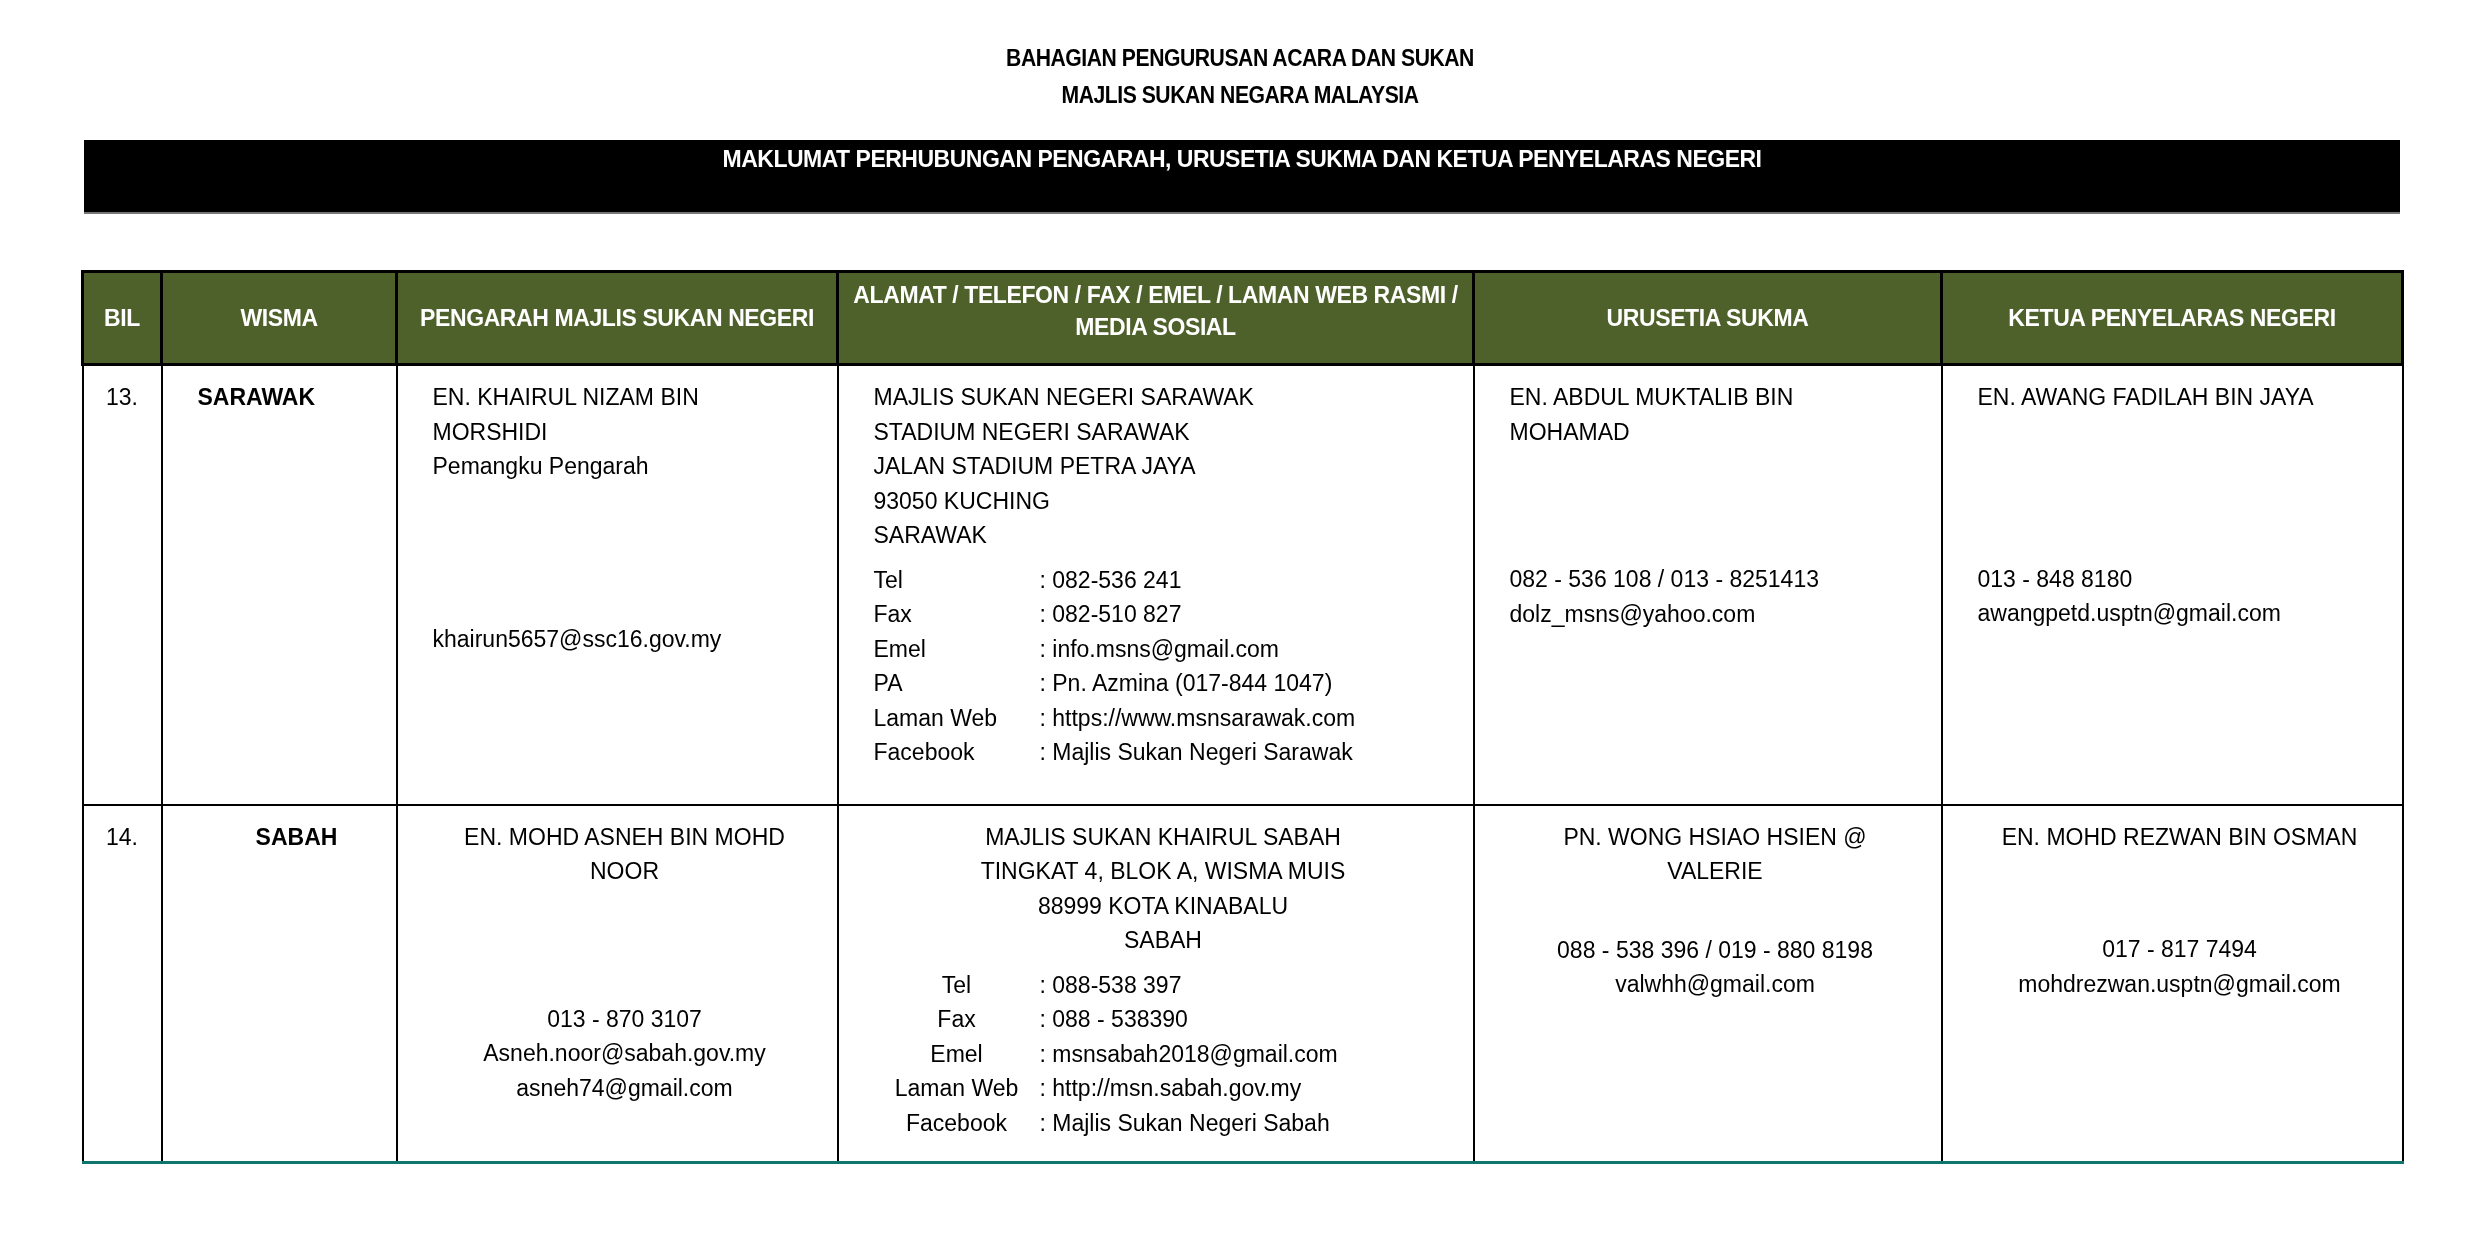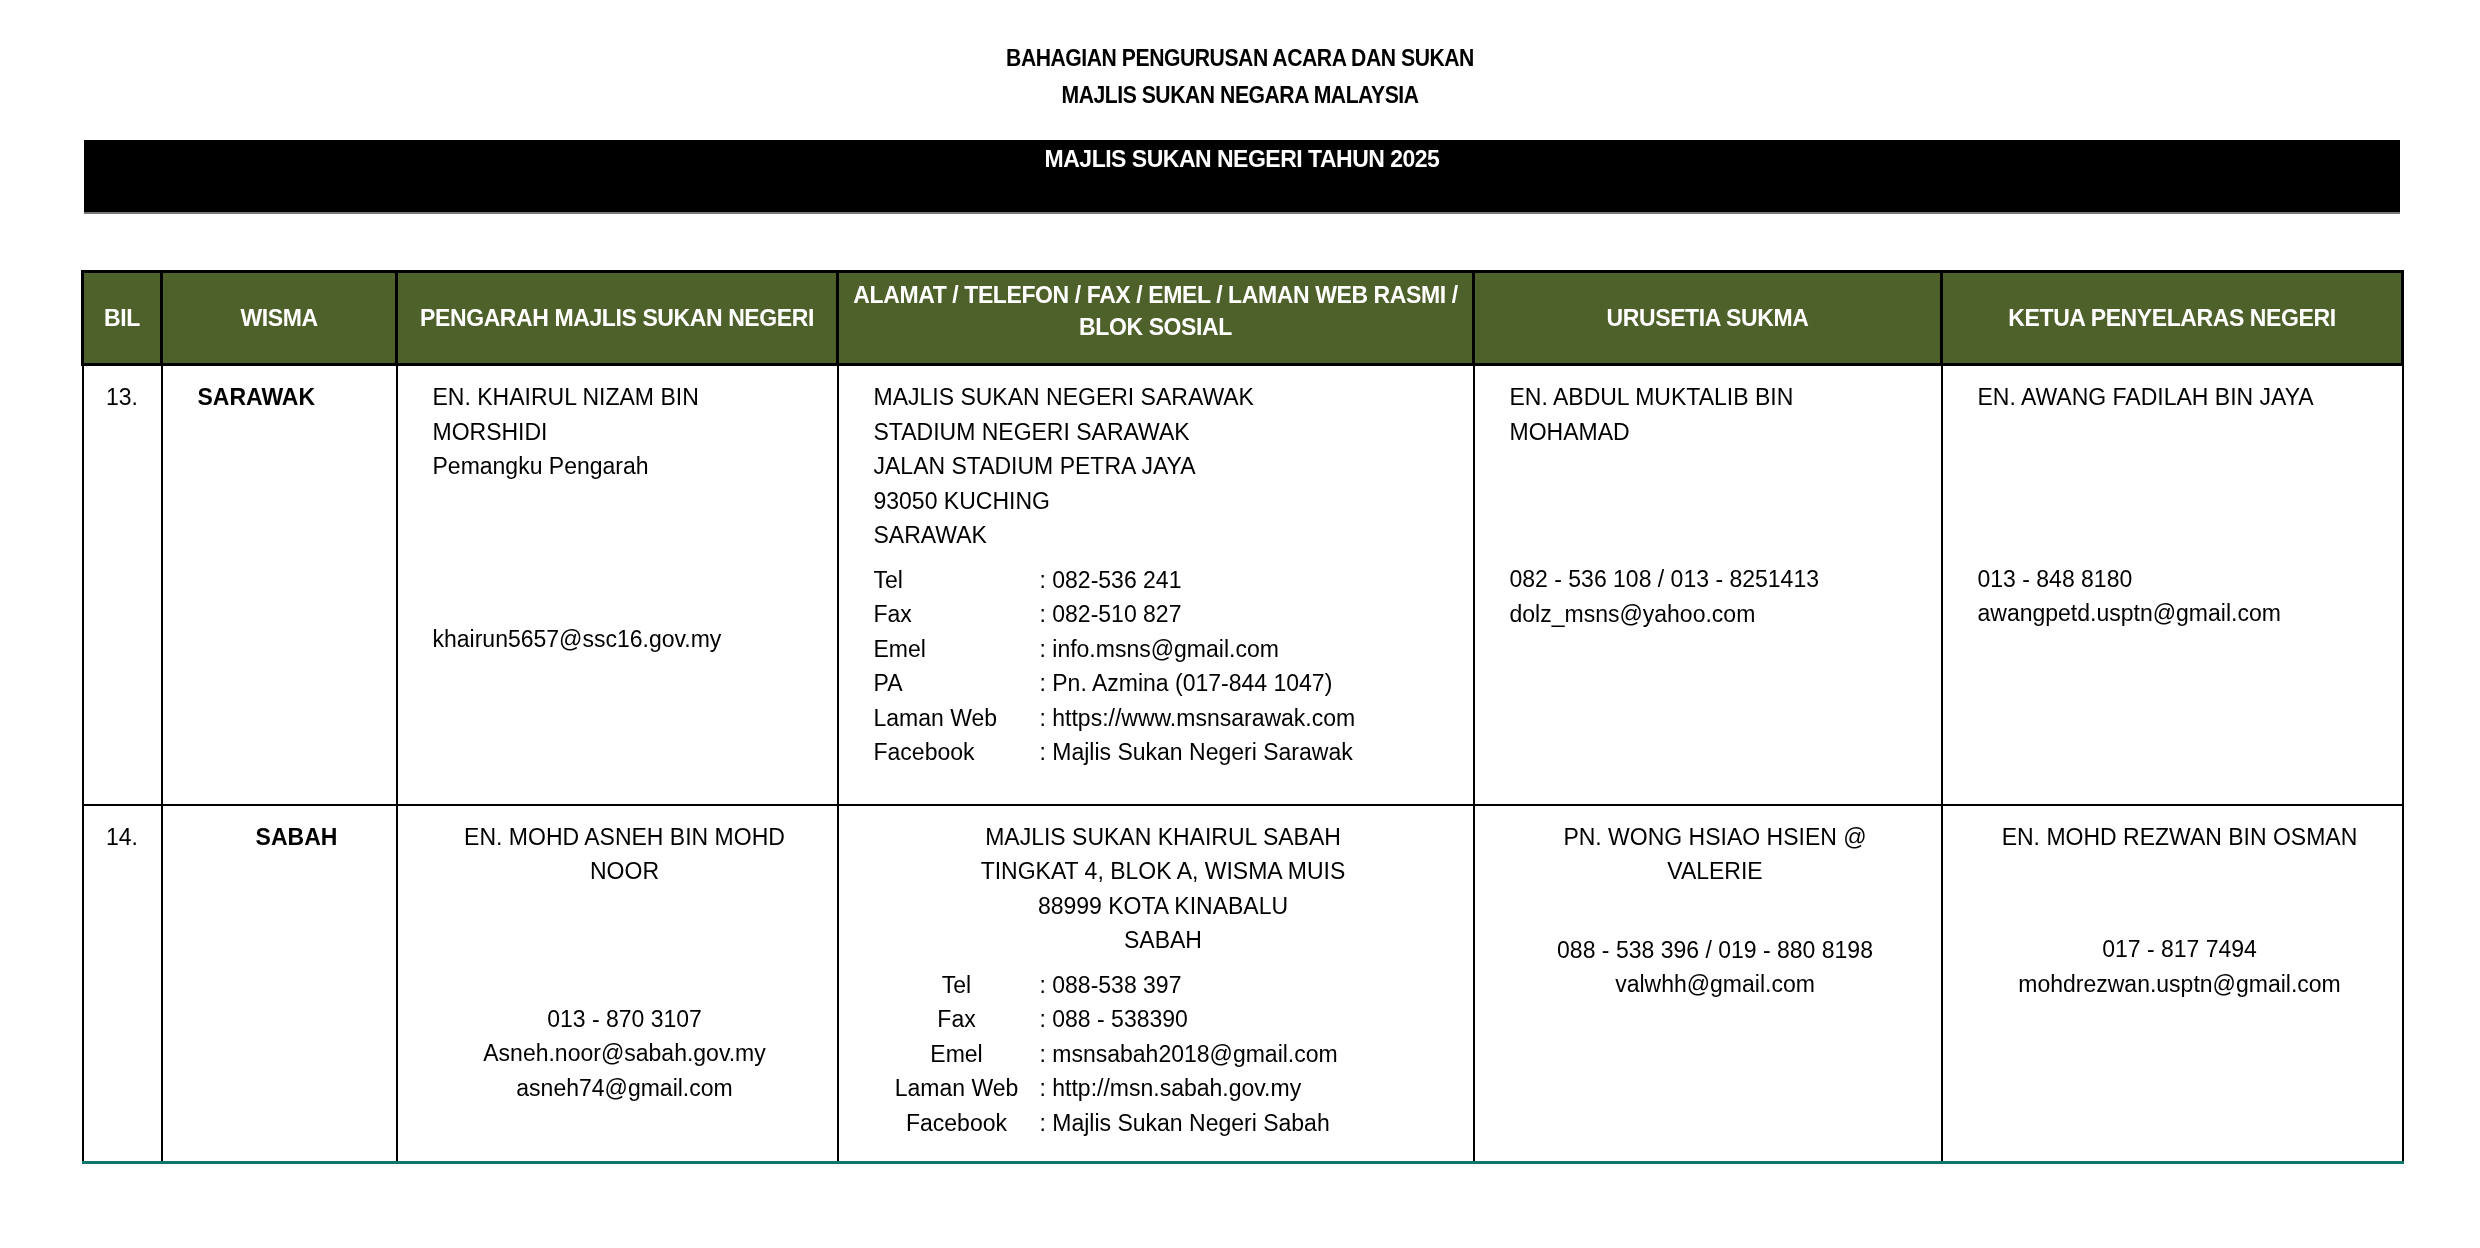--- a/index.html
+++ b/index.html
@@ -27,38 +27,39 @@
   .kv .k { width: 166px; flex-shrink: 0; }
   .gap { height: 10px; }
 </style>
 </head>
 <body>
 
 <div class="doc-title" style="top:45px">BAHAGIAN PENGURUSAN ACARA DAN SUKAN</div>
 <div class="doc-title" style="top:82px">MAJLIS SUKAN NEGARA MALAYSIA</div>
 
 <div class="banner">
+  <div class="line">MAKLUMAT PERHUBUNGAN PENGARAH, URUSETIA SUKMA DAN KETUA PENYELARAS NEGERI</div>
   <div class="line">MAJLIS SUKAN NEGERI TAHUN 2025</div>
 </div>
 
 <table class="main">
   <colgroup>
     <col style="width:79px">
       <col style="width:235px">
       <col style="width:441px">
     <col style="width:636px">
       <col style="width:468px">
       <col style="width:461px">
   </colgroup>
   <thead>
     <tr>
       <th>BIL</th>
       <th>WISMA</th>
       <th>PENGARAH MAJLIS SUKAN NEGERI</th>
-      <th style="vertical-align:top;padding-top:6px;">ALAMAT /  TELEFON / FAX / EMEL / LAMAN WEB RASMI / BLOK SOSIAL</th>
+      <th style="vertical-align:top;padding-top:6px;">ALAMAT /  TELEFON / FAX / EMEL / LAMAN WEB RASMI / MEDIA SOSIAL</th>
       <th>URUSETIA SUKMA</th>
       <th>KETUA PENYELARAS NEGERI</th>
     </tr>
   </thead>
   <tbody>
 
     <tr style="height:440px">
       <td class="bil">13.</td>
       <td class="negeri">SARAWAK</td>
       <td class="cellpad">

